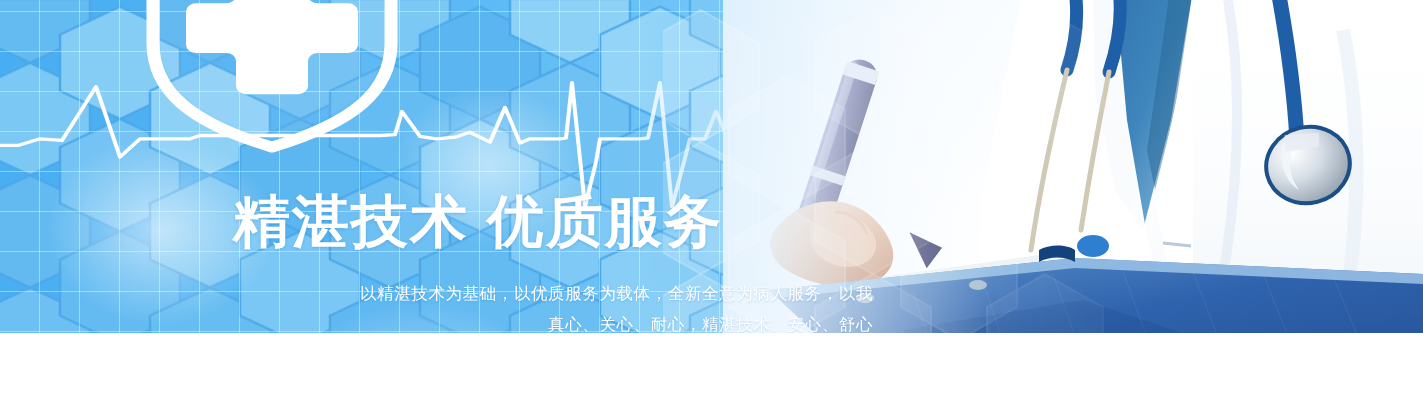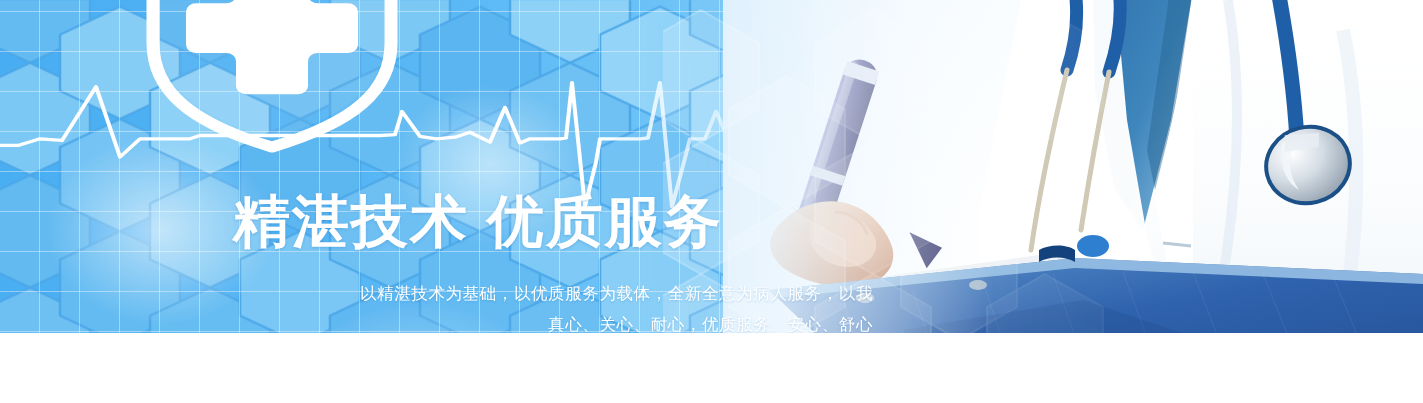--- a/index.html
+++ b/index.html
@@ -362,17 +362,17 @@
         <use href="#hx2" x="324" y="10"></use>
         <use href="#hx2" x="324" y="274"></use>
       </g>
     </svg>
   </div>
 
   <div class="copy">
     <h1 class="headline">精湛技术 优质服务</h1>
     <div class="sub">
       <div>以精湛技术为基础，以优质服务为载体，全新全意为病人服务，以我</div>
-      <div>真心、关心、耐心，优质服务、安心、舒心</div>
+      <div>真心、关心、耐心，精湛技术、安心、舒心</div>
     </div>
   </div>
 
 </div>
 
 </body></html>

